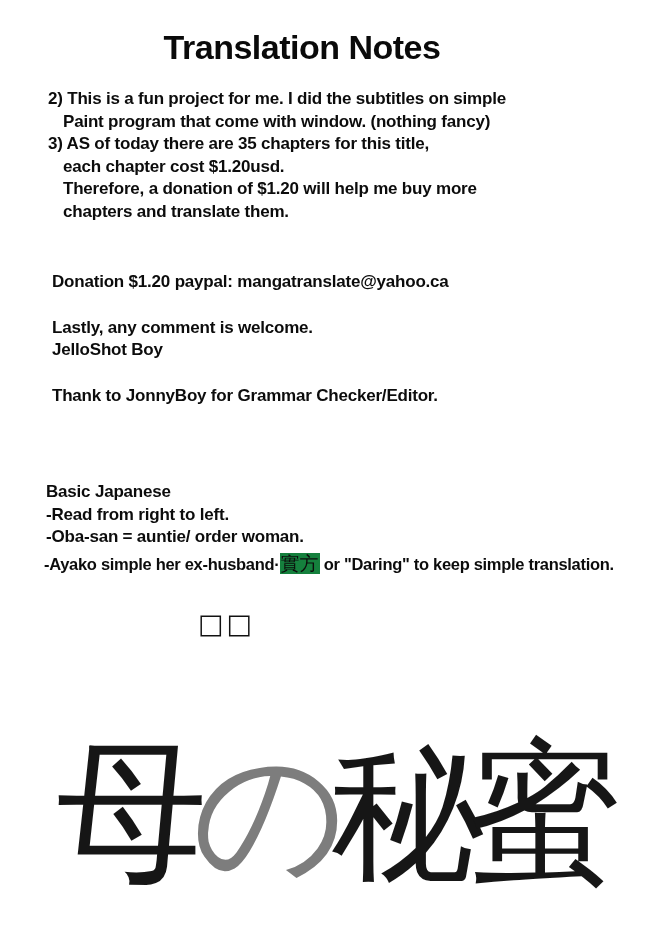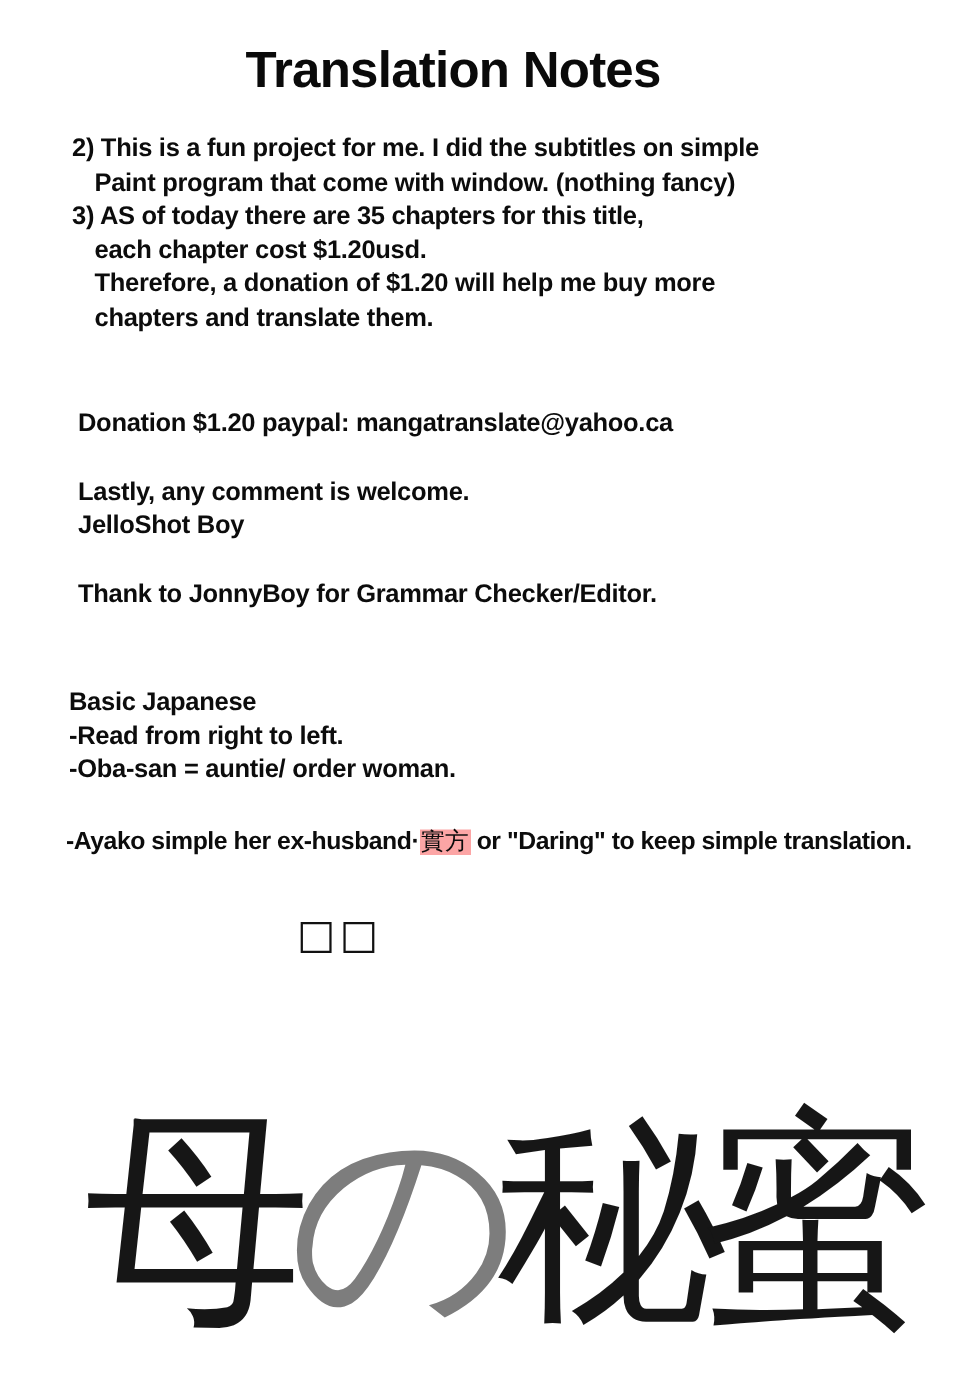--- a/index.html
+++ b/index.html
@@ -13,26 +13,26 @@
     text-align:center; font-size:34px; font-weight:bold; letter-spacing:-0.5px;
     color:#0a0a0a;
   }
   .bodytext { font-size:17px; font-weight:bold; letter-spacing:-0.2px; line-height:22.6px; }
   .notes   { position:absolute; top:88px;  left:48px; right:6px; }
   .line.indent { padding-left:15px; }
   .donation{ position:absolute; top:271px; left:52px; }
   .lastly  { position:absolute; top:317px; left:52px; }
   .signature{ position:absolute; top:339px; left:52px; }
   .thanks  { position:absolute; top:385px; left:52px; }
-  .basic   { position:absolute; top:457px; left:46px; }
+  .basic   { position:absolute; top:481px; left:46px; }
   .ayako   { position:absolute; top:551px; left:44px; white-space:nowrap;
              font-size:16.5px; font-weight:bold; letter-spacing:-0.3px; }
   .jp-inline {
     font-family:"Liberation Serif","DejaVu Serif",serif; font-weight:normal;
-    font-size:16px; background:#fca5a5; padding:0 1px; letter-spacing:0;
+    font-size:19px; background:#15803d; padding:0 1px; letter-spacing:0;
   }
   .tofu {
     position:absolute; top:608px; left:198px;
     font-family:"DejaVu Sans", sans-serif; font-weight:bold; font-size:27px;
     letter-spacing:3px; color:#111111;
   }
   .art-title {
     position:absolute; top:738px; left:56px; width:580px; white-space:nowrap;
     font-family:"Liberation Serif","DejaVu Serif",serif;
     font-size:152px; line-height:1; letter-spacing:-16px; color:#161616;

